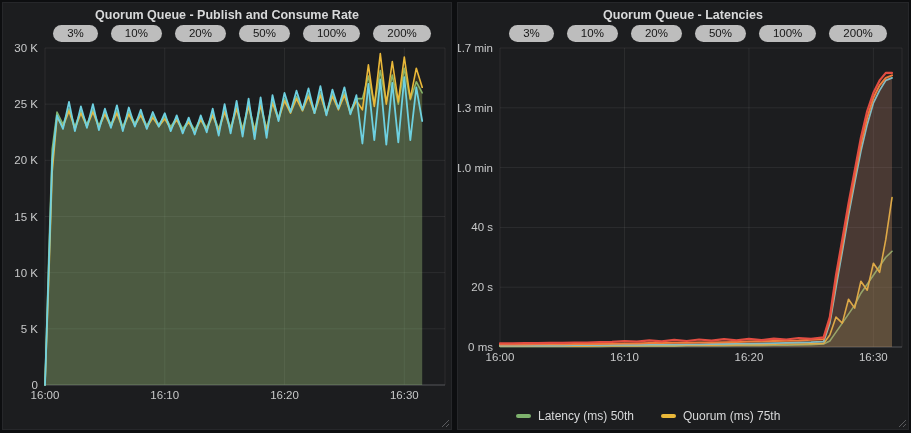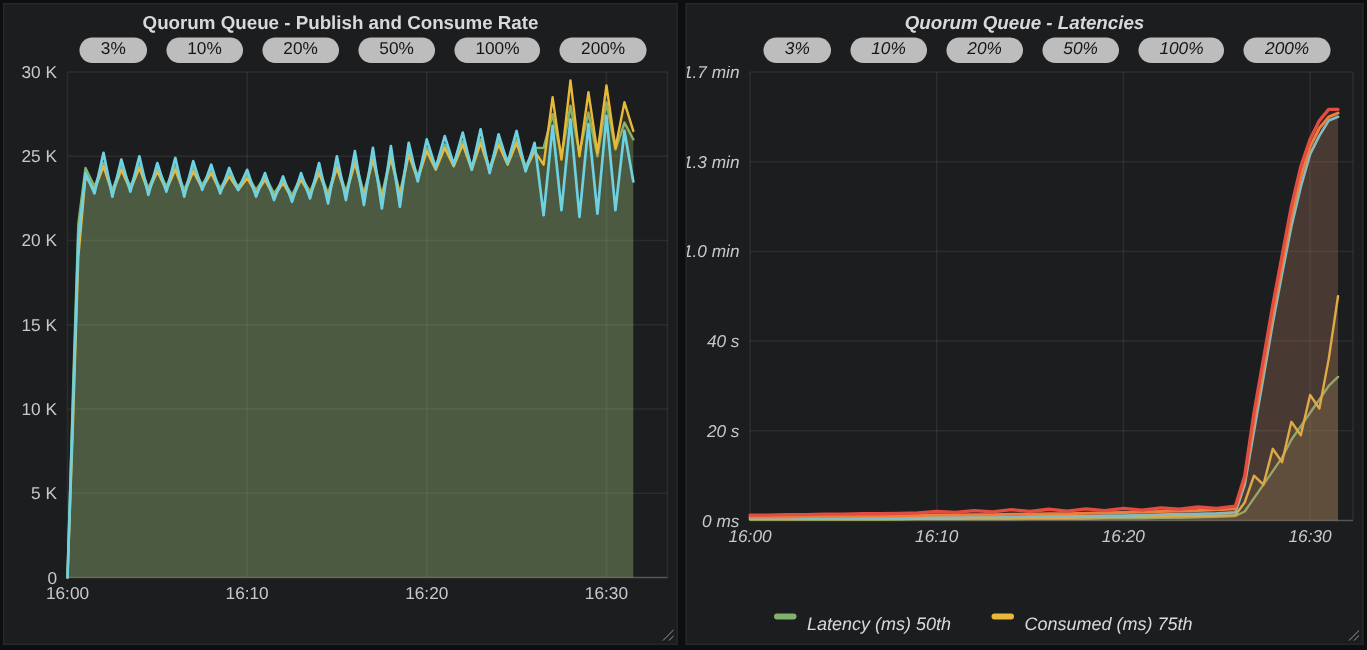--- a/index.html
+++ b/index.html
@@ -2,31 +2,31 @@
 <html><head>
 <meta charset="utf-8">
 <style>
   * { margin:0; padding:0; box-sizing:border-box; }
   html,body { width:911px; height:433px; background:#0d0e10; overflow:hidden;
               font-family:"Liberation Sans", sans-serif; }
   .dashboard { position:relative; width:911px; height:433px; }
   .panel { position:absolute; top:2px; height:428px; background:#1c1d1f;
            border:1px solid #26272a; display:flex; flex-direction:column; }
   .panel.left  { left:2px;  width:450px; }
-  .panel.right { left:457px; width:452px;font-style:italic; }
+  .panel.right { left:457px; width:452px; }
   .panel-title { height:19px; line-height:19px; text-align:center; color:#d8d9da;
                  font-size:12.5px; font-weight:bold; padding-top:3px; }
   .pill-row { height:22px; display:flex; justify-content:center; align-items:center;
               gap:13px; padding-left:30px; }
   .pill { background:#bdbdbd; color:#161616; font-size:11.5px; line-height:17px;
           height:17px; padding:0 14px; border-radius:9px; cursor:pointer; }
   .chart-area { flex:1 1 auto; position:relative; }
   .chart-area svg { position:absolute; inset:0; }
   .legend { padding:2px 0 6px 58px; }
-  .legend-item { display:inline-flex; align-items:flex-start; margin-right:16px;
+  .legend-item { display:inline-flex; align-items:center; margin-right:16px;
                  margin-top:3px; cursor:pointer; }
   .panel.right .legend-item { width:145px; margin-right:0; }
   .legend-swatch { display:inline-block; width:15px; height:4px; border-radius:2px;
                    margin-right:7px; }
   .legend-label { color:#d8d9da; font-size:12px; white-space:nowrap; }
   .resize-handle { position:absolute; right:2px; bottom:2px; width:9px; height:9px;
                    cursor:nwse-resize;
                    background:
                      linear-gradient(135deg, transparent 0 58%, #5a5b5e 58% 66%,
                        transparent 66% 78%, #5a5b5e 78% 86%, transparent 86%); }
@@ -125,18 +125,18 @@
           <path d="M42.0 300.6L54.4 300.6L66.9 300.6L79.3 300.3L91.8 300.3L104.2 300.3L116.7 300.0L129.1 300.0L141.6 300.0L154.0 299.7L166.5 299.4L178.9 299.4L191.3 299.1L203.8 299.1L216.2 298.8L228.7 298.8L241.1 298.5L253.6 298.5L266.0 298.2L278.5 297.9L290.9 297.6L303.4 297.3L315.8 297.0L328.3 296.7L340.7 296.4L353.1 295.8L365.6 295.2L371.8 276.1L378.0 237.2L384.3 201.3L390.5 165.5L396.7 132.6L402.9 100.3L409.2 73.8L415.4 53.8L421.6 41.4L427.8 33.9L434.0 31.4" fill="none" stroke="#EF843C" stroke-width="2" stroke-linejoin="round" stroke-linecap="round"></path>
           <path d="M42.0 299.4L54.4 299.4L66.9 299.1L79.3 299.1L91.8 298.8L104.2 298.8L116.7 298.5L129.1 298.5L141.6 298.2L154.0 297.9L166.5 297.0L178.9 297.6L191.3 296.4L203.8 297.3L216.2 295.8L228.7 297.0L241.1 295.5L253.6 296.7L266.0 295.2L278.5 296.4L290.9 294.9L303.4 296.1L315.8 294.6L328.3 295.5L340.7 294.0L353.1 294.9L365.6 293.4L371.8 273.1L378.0 231.2L384.3 195.4L390.5 159.5L396.7 126.6L402.9 93.7L409.2 67.1L415.4 48.8L421.6 36.4L427.8 28.9L434.0 28.9L434.0 303.0L42.0 303.0Z" fill="#E24D42" fill-opacity="0.1" stroke="none"></path>
           <path d="M42.0 299.4L54.4 299.4L66.9 299.1L79.3 299.1L91.8 298.8L104.2 298.8L116.7 298.5L129.1 298.5L141.6 298.2L154.0 297.9L166.5 297.0L178.9 297.6L191.3 296.4L203.8 297.3L216.2 295.8L228.7 297.0L241.1 295.5L253.6 296.7L266.0 295.2L278.5 296.4L290.9 294.9L303.4 296.1L315.8 294.6L328.3 295.5L340.7 294.0L353.1 294.9L365.6 293.4L371.8 273.1L378.0 231.2L384.3 195.4L390.5 159.5L396.7 126.6L402.9 93.7L409.2 67.1L415.4 48.8L421.6 36.4L427.8 28.9L434.0 28.9" fill="none" stroke="#E24D42" stroke-width="2.2" stroke-linejoin="round" stroke-linecap="round"></path>
         </svg>
       </div>
     <div class="legend"><span class="legend-item">
           <span class="legend-swatch" style="background: rgb(126, 178, 109);"></span>
           <span class="legend-label">Latency (ms) 50th</span>
         </span><span class="legend-item">
           <span class="legend-swatch" style="background: rgb(234, 184, 57);"></span>
-          <span class="legend-label">Consumed (ms) 75th</span>
+          <span class="legend-label">Quorum (ms) 75th</span>
         </span></div>
     <div class="resize-handle"></div>
   </div>
 
 </div>
 
 </body></html>

